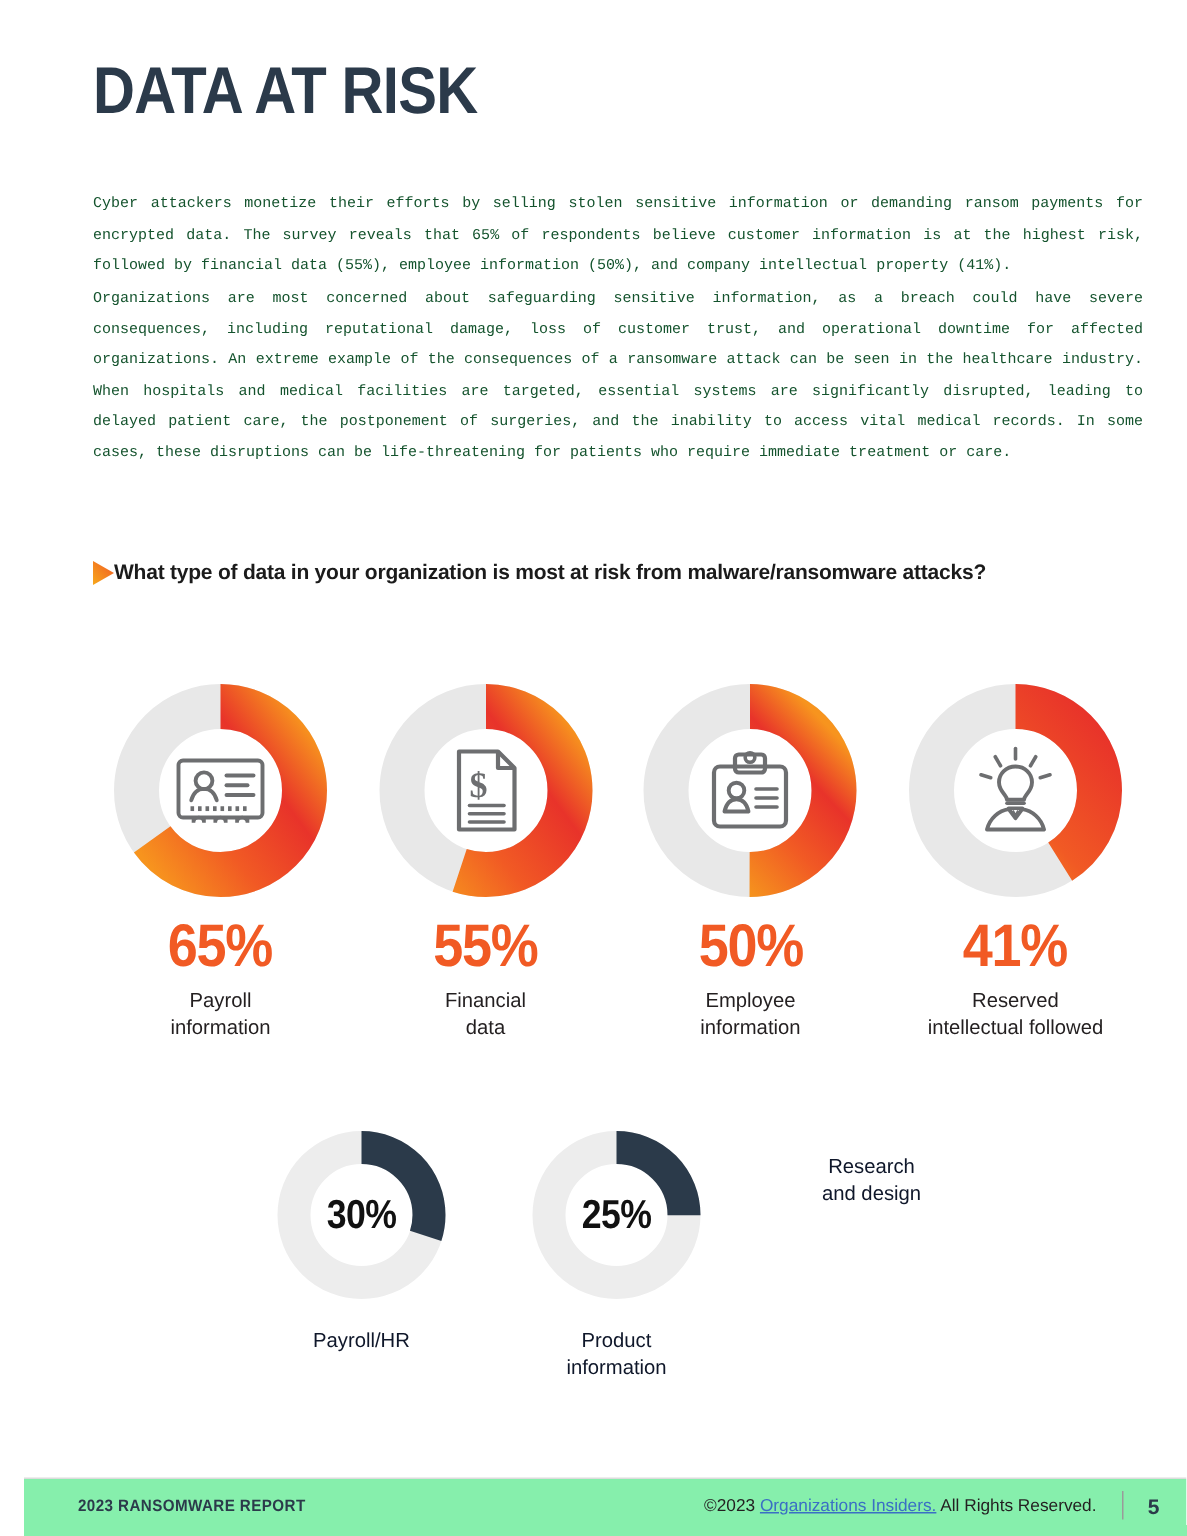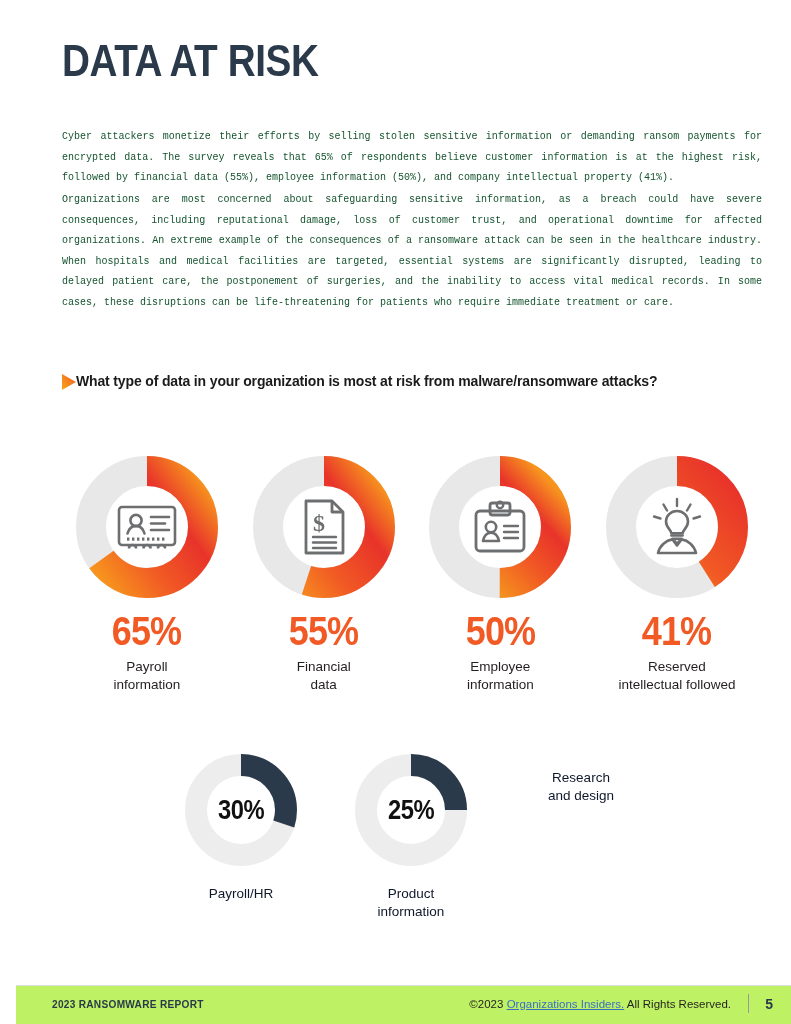--- a/index.html
+++ b/index.html
@@ -174,21 +174,21 @@
     top: 985px;
     height: 1px;
     background: #dcdcdc;
   }
   .footer {
     position: absolute;
     left: 0;
     right: 0;
     top: 986px;
     height: 38px;
-    background: #bef264;
+    background: #86efac;
   }
   .footer-left {
     position: absolute;
     left: 36px;
     top: 12px;
     font-family: "Liberation Sans Narrow", "Liberation Sans", sans-serif;
     font-size: 11px;
     font-weight: bold;
     letter-spacing: 0.3px;
     color: #2b3a4a;

